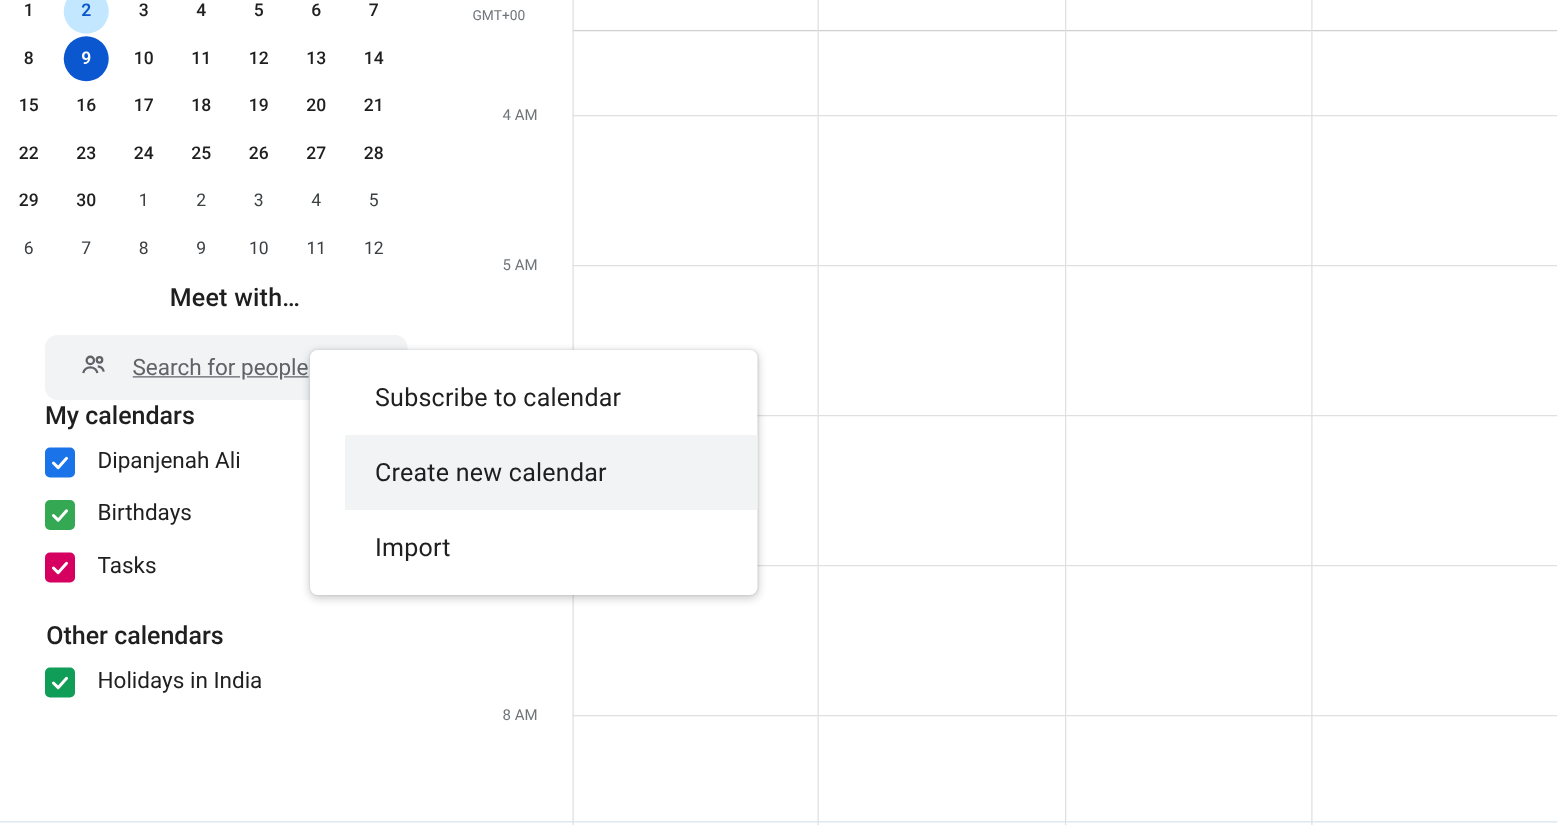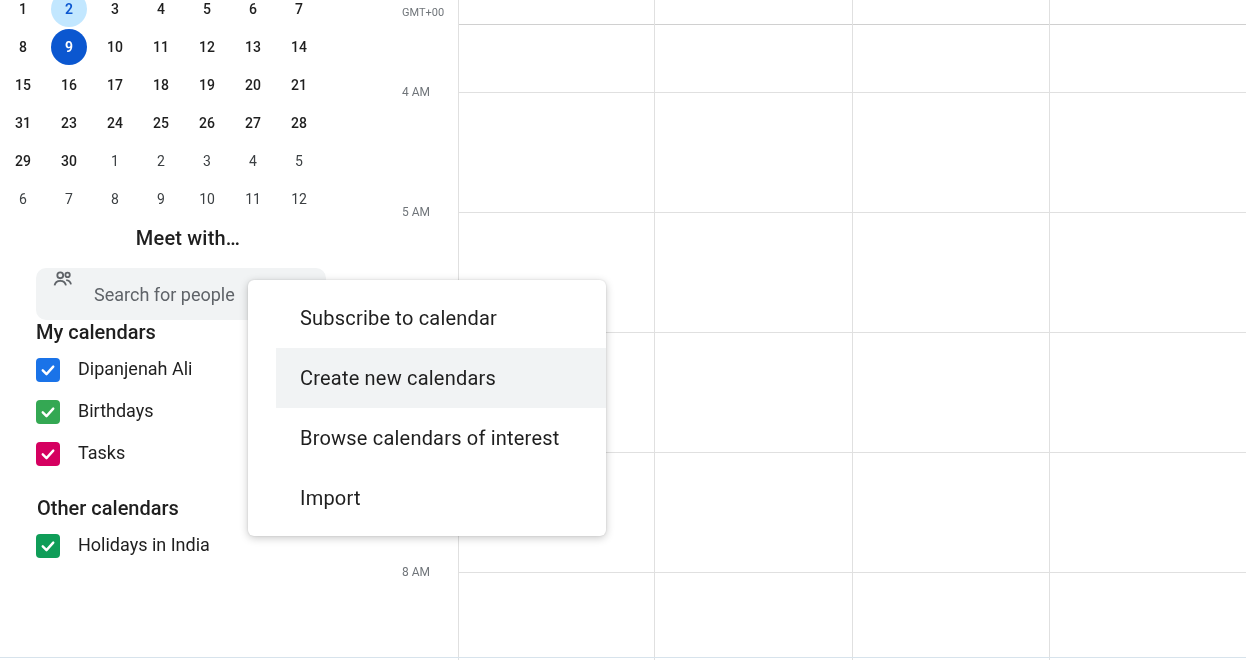--- a/index.html
+++ b/index.html
@@ -70,23 +70,25 @@
     letter-spacing:.2px;
     text-align:center;
   }
   .search-box{
     margin:18px 0 0 36px;
     width:290px;
     height:52px;
     background:#F1F3F4;
     border-radius:10px;
     display:flex;
-    padding:0 16px;
+    align-items:center;
+    padding:0 28px;
     gap:18px;
     color:#5f6368;
+    text-decoration:underline;
   }
   .search-box input{
     border:none;
     background:transparent;
     outline:none;
     font-size:18px;
     color:#5f6368;
     flex:1;
     font-family:inherit;
   }
@@ -116,21 +118,20 @@
     width:896px;  
     height:660px;
     overflow:hidden;
   }
   .tz-label{
     position:absolute;
     left:28px;
     top:6px;
     font-size:11px;
     color:#70757a;
-    margin-left:24px;
   }
   .hours{
     position:absolute;
     left:0;
     top:-28px; 
     width:100%;
   }
   .hour-row{
     height:60px;
     position:relative;
@@ -271,21 +272,21 @@
         </div>
         <div class="mini-cal-cell">
           <div class="dot">20</div>
         </div>
         <div class="mini-cal-cell">
           <div class="dot">21</div>
         </div>
       </div>
       <div class="mini-cal-row">
         <div class="mini-cal-cell">
-          <div class="dot">31</div>
+          <div class="dot">22</div>
         </div>
         <div class="mini-cal-cell">
           <div class="dot">23</div>
         </div>
         <div class="mini-cal-cell">
           <div class="dot">24</div>
         </div>
         <div class="mini-cal-cell">
           <div class="dot">25</div>
         </div>
@@ -431,18 +432,17 @@
       </div>
       <div class="hour-row" style="top: 300px;">
         <div class="hour-line"></div>
         <div class="hour-label">8 AM</div>
       </div>
     </div>
 </div>
 
 <div class="ctx-menu" id="ctx-menu">
     <div class="ctx-item">Subscribe to calendar</div>
-    <div class="ctx-item hover">Create new calendars</div>
-    <div class="ctx-item">Browse calendars of interest</div>
+    <div class="ctx-item hover">Create new calendar</div>
     <div class="ctx-item">Import</div>
   </div>
 
 <div class="bottom-line"></div>
 
 </body></html>

